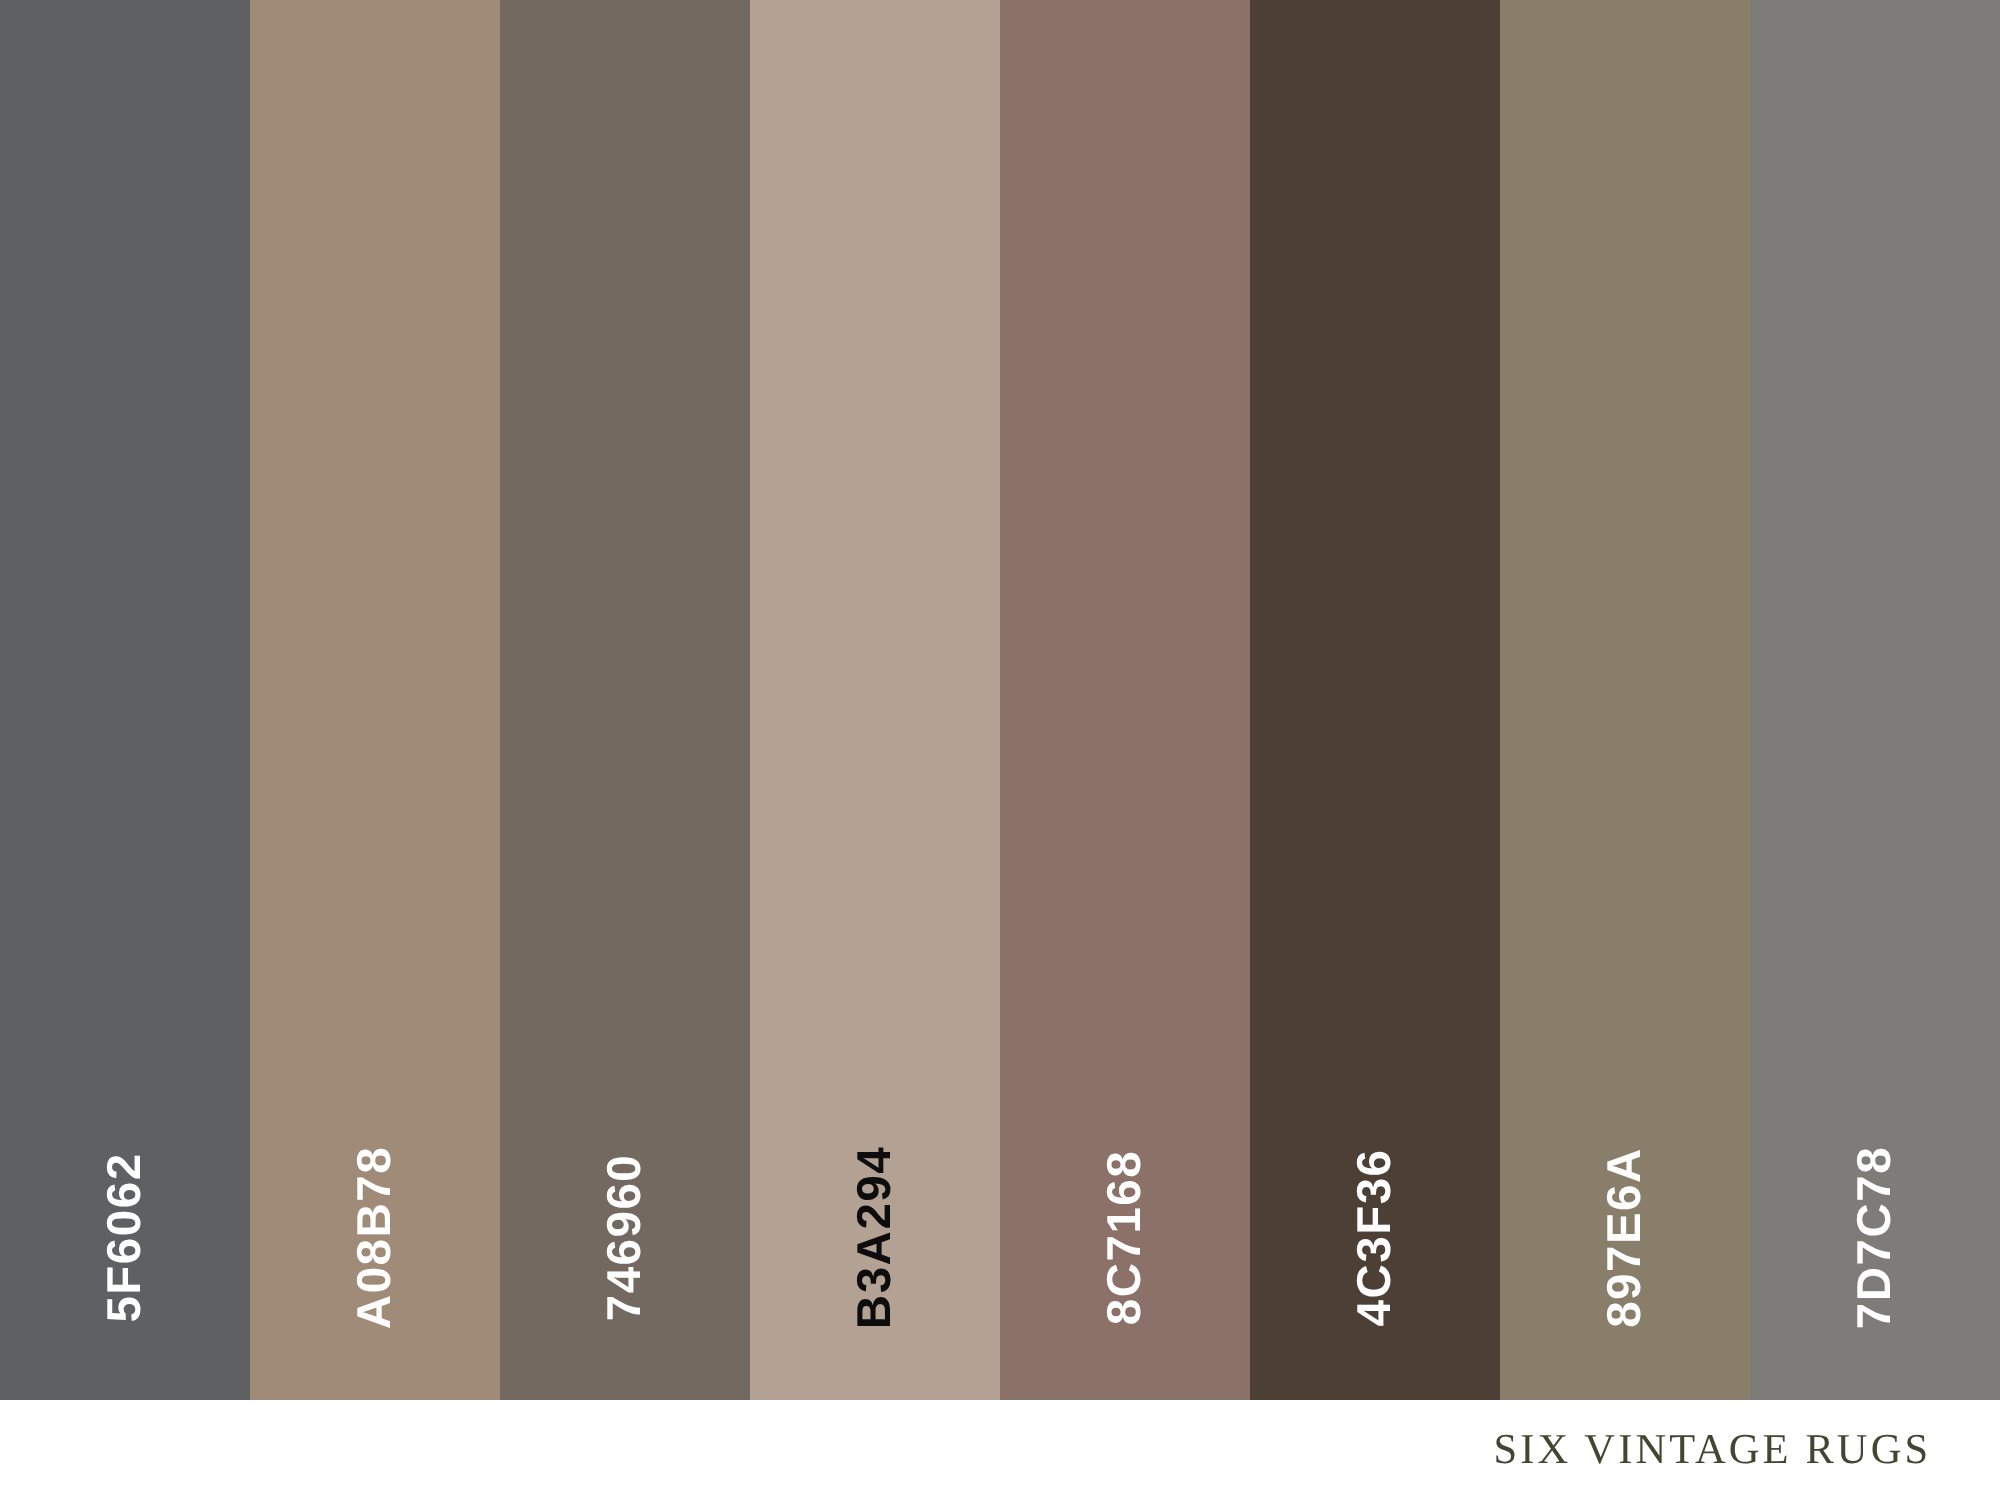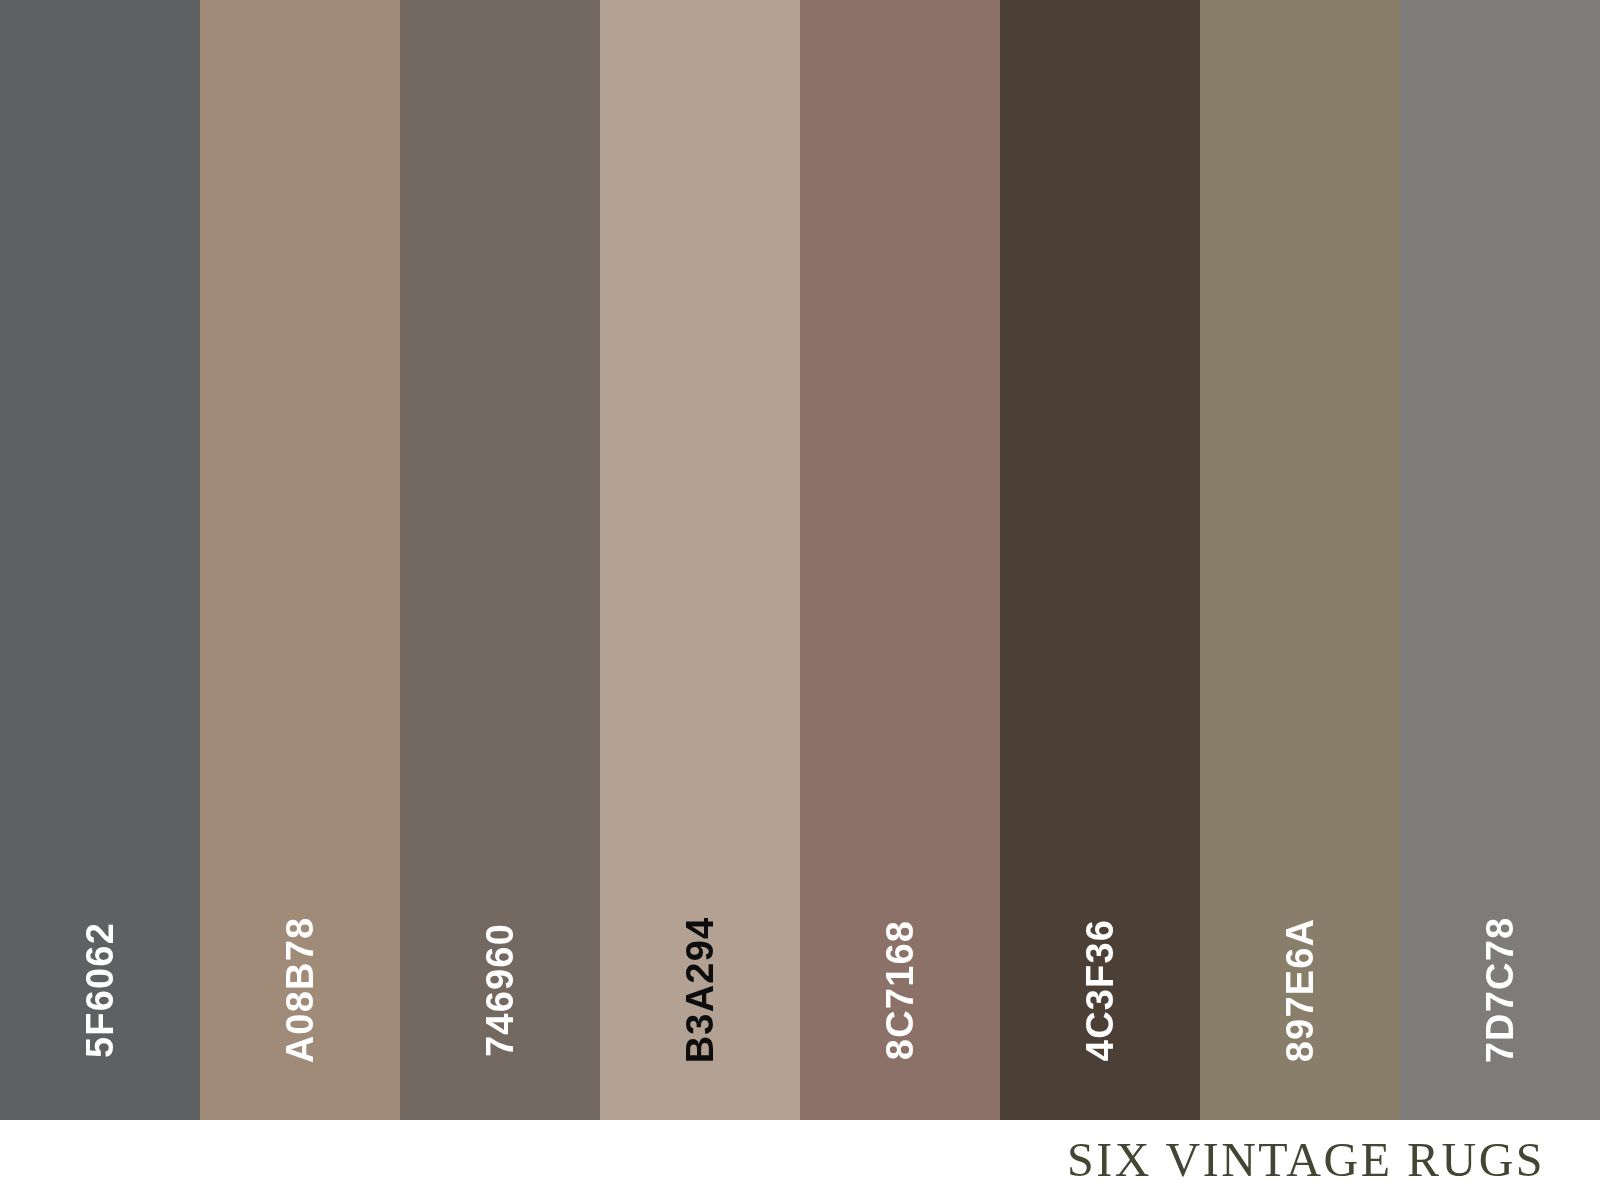--- a/index.html
+++ b/index.html
@@ -76,21 +76,21 @@
     background: #ffffff;
     display: flex;
     align-items: center;
     justify-content: flex-end;
     box-sizing: border-box;
     padding-right: 55px;
   }
 
   #brand-wordmark {
     font-family: "Liberation Serif", "DejaVu Serif", serif;
-    font-size: 48px;
+    font-size: 34px;
     font-weight: 400;
     letter-spacing: 2.5px;
     color: #434632;
     white-space: nowrap;
     line-height: 1;
   }
 </style>
 </head>
 <body>
 

